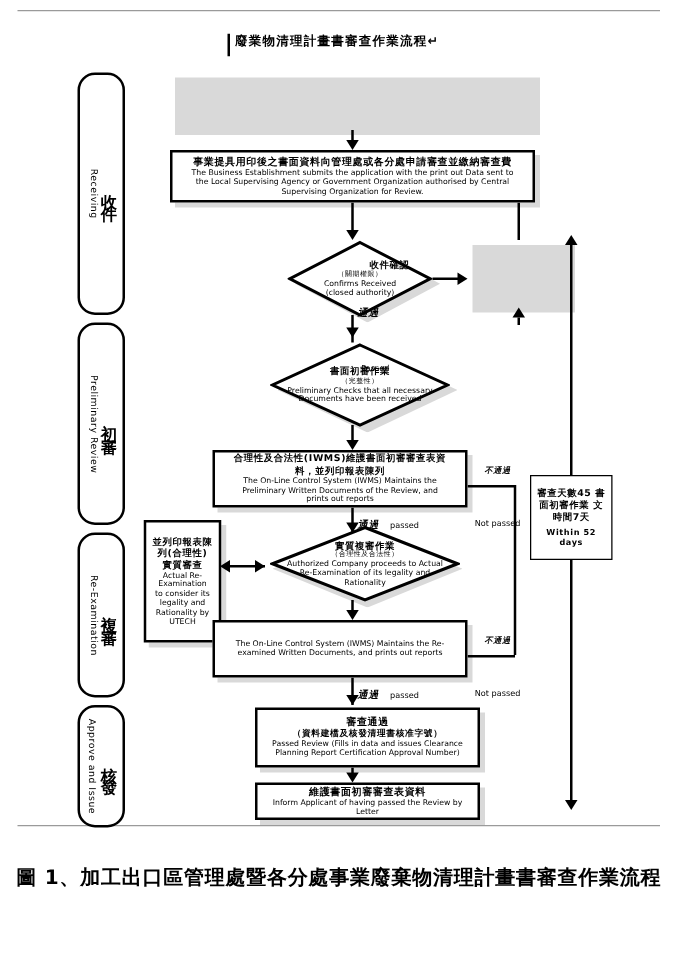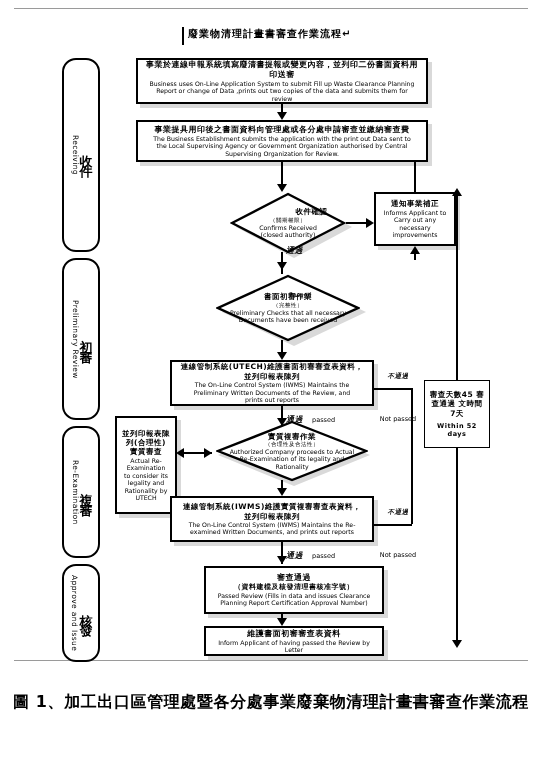--- a/index.html
+++ b/index.html
@@ -205,24 +205,20 @@
     <span class="pcn">複審</span>
     <span class="pen">Re-Examination</span>
   </div>
 
   <div class="phase rev" style="left:62px; top:564px; width:38px; height:98px;">
     <span class="pen" style="margin-left:0; margin-right:1px;">Approve and Issue</span>
     <span class="pcn">核發</span>
   </div>
 
   <div class="shadow" style="left:140px; top:62px; width:292px; height:46px;"></div>
-  <div class="box" style="left:136px; top:58px; width:292px; height:46px;">
-    <div class="cn" style="font-size:8px;">事業於連線申報系統填寫廢清書提報或變更內容，並列印二份書面資料用印送審</div>
-    <div class="en" style="font-size:6.2px; padding:0 6px;">Business uses On-Line Application System to submit Fill up Waste Clearance Planning Report or change of Data ,prints out two copies of the data and submits them for review</div>
-  </div>
 
   <div class="vline" style="left:281px; top:104px; height:12px;"></div>
   <div class="arrow-d" style="left:277px; top:112px;"></div>
 
   <div class="shadow" style="left:140px; top:124px; width:292px; height:42px;"></div>
   <div class="box" style="left:136px; top:120px; width:292px; height:42px;">
     <div class="cn" style="font-size:8px;">事業提具用印後之書面資料向管理處或各分處申請審查並繳納審查費</div>
     <div class="en" style="font-size:6.2px; padding:0 6px;">The Business Establishment submits the application with the print out Data sent to the Local Supervising Agency or Government Organization authorised by Central Supervising Organization for Review.</div>
   </div>
 
@@ -239,24 +235,20 @@
       <div class="cn" style="font-size:5.5px; font-weight:normal;">（關期權限）</div>
       <div class="en" style="font-size:6.2px;">Confirms Received</div>
       <div class="en" style="font-size:6.2px;">(closed authority)</div>
     </div>
   </div>
 
   <div class="hline" style="left:346px; top:222px; width:22px;"></div>
   <div class="arrow-r" style="left:366px; top:218px;"></div>
 
   <div class="shadow" style="left:378px; top:196px; width:82px; height:54px;"></div>
-  <div class="box" style="left:374px; top:192px; width:82px; height:54px;">
-    <div class="cn" style="font-size:7.5px;">通知事業補正</div>
-    <div class="en" style="font-size:6.2px; padding:0 3px;">Informs Applicant to Carry out any necessary improvements</div>
-  </div>
 
   <div class="vline" style="left:414px; top:162px; height:30px;"></div>
 
   <div class="arrow-u" style="left:410px; top:246px;"></div>
   <div class="vline" style="left:414px; top:254px; height:6px;"></div>
 
   <div class="vline" style="left:281px; top:252px; height:22px;"></div>
   <div class="arrow-d" style="left:277px; top:262px;"></div>
   <div class="edgelbl" style="left:286px; top:246px; width:40px; text-align:left;">
     <div class="l1 cn">通過</div>
@@ -274,21 +266,21 @@
       <div class="en" style="font-size:6.2px;">Preliminary Checks that all necessary</div>
       <div class="en" style="font-size:6.2px;">Documents have been received</div>
     </div>
   </div>
 
   <div class="vline" style="left:281px; top:340px; height:18px;"></div>
   <div class="arrow-d" style="left:277px; top:352px;"></div>
 
   <div class="shadow" style="left:174px; top:364px; width:204px; height:46px;"></div>
   <div class="box" style="left:170px; top:360px; width:204px; height:46px;">
-    <div class="cn" style="font-size:7.5px; padding:0 4px;">連線管制系統(UTECH)維護書面初審審查表資料，並列印報表陳列</div>
+    <div class="cn" style="font-size:7.5px; padding:0 4px;">合理性及合法性(IWMS)維護書面初審審查表資料，並列印報表陳列</div>
     <div class="en" style="font-size:6.2px; padding:0 8px;">The On-Line Control System (IWMS) Maintains the Preliminary Written Documents of the Review, and prints out reports</div>
   </div>
 
   <div class="hline" style="left:374px; top:388px; width:38px;"></div>
   <div class="edgelbl" style="left:376px; top:372px; width:44px;">
     <div class="l1 cn" style="font-size:6.5px;">不通過</div>
     <div class="l2 en">Not passed</div>
   </div>
 
   <div class="vline" style="left:281px; top:406px; height:22px;"></div>
@@ -319,21 +311,20 @@
       <div class="en" style="font-size:6.2px;">Authorized Company proceeds to Actual</div>
       <div class="en" style="font-size:6.2px; padding:0 14px;">Re-Examination of its legality and Rationality</div>
     </div>
   </div>
 
   <div class="vline" style="left:281px; top:480px; height:14px;"></div>
   <div class="arrow-d" style="left:277px; top:488px;"></div>
 
   <div class="shadow" style="left:174px; top:500px; width:204px; height:46px;"></div>
   <div class="box" style="left:170px; top:496px; width:204px; height:46px;">
-    <div class="cn" style="font-size:7.5px; padding:0 4px;">連線管制系統(IWMS)維護實質複審審查表資料，並列印報表陳列</div>
     <div class="en" style="font-size:6.2px; padding:0 8px;">The On-Line Control System (IWMS) Maintains the Re-examined Written Documents, and prints out reports</div>
   </div>
 
   <div class="hline" style="left:374px; top:524px; width:38px;"></div>
   <div class="edgelbl" style="left:376px; top:508px; width:44px;">
     <div class="l1 cn" style="font-size:6.5px;">不通過</div>
     <div class="l2 en">Not passed</div>
   </div>
 
   <div class="vline" style="left:281px; top:542px; height:22px;"></div>
@@ -353,21 +344,21 @@
   <div class="vline" style="left:281px; top:614px; height:10px;"></div>
   <div class="arrow-d" style="left:277px; top:618px;"></div>
 
   <div class="shadow" style="left:208px; top:630px; width:180px; height:30px;"></div>
   <div class="box" style="left:204px; top:626px; width:180px; height:30px;">
     <div class="cn" style="font-size:8px;">維護書面初審審查表資料</div>
     <div class="en" style="font-size:6.2px;">Inform Applicant of having passed the Review by Letter</div>
   </div>
 
   <div class="box" style="left:424px; top:380px; width:66px; height:68px; border-width:1.5px;">
-    <div class="cn" style="font-size:7.5px;">審查天數45 審查通過 文時間7天</div>
+    <div class="cn" style="font-size:7.5px;">審查天數45 書面初審作業 文時間7天</div>
     <div class="cn" style="font-size:6.5px; margin-top:4px;">Within 52 days</div>
   </div>
 
   <div class="vline" style="left:456px; top:192px; height:188px;"></div>
   <div class="arrow-u" style="left:452px; top:188px;"></div>
   <div class="vline" style="left:456px; top:448px; height:196px;"></div>
   <div class="arrow-d" style="left:452px; top:640px;"></div>
 
   <div class="vline" style="left:411px; top:388px; height:136px;"></div>
 

